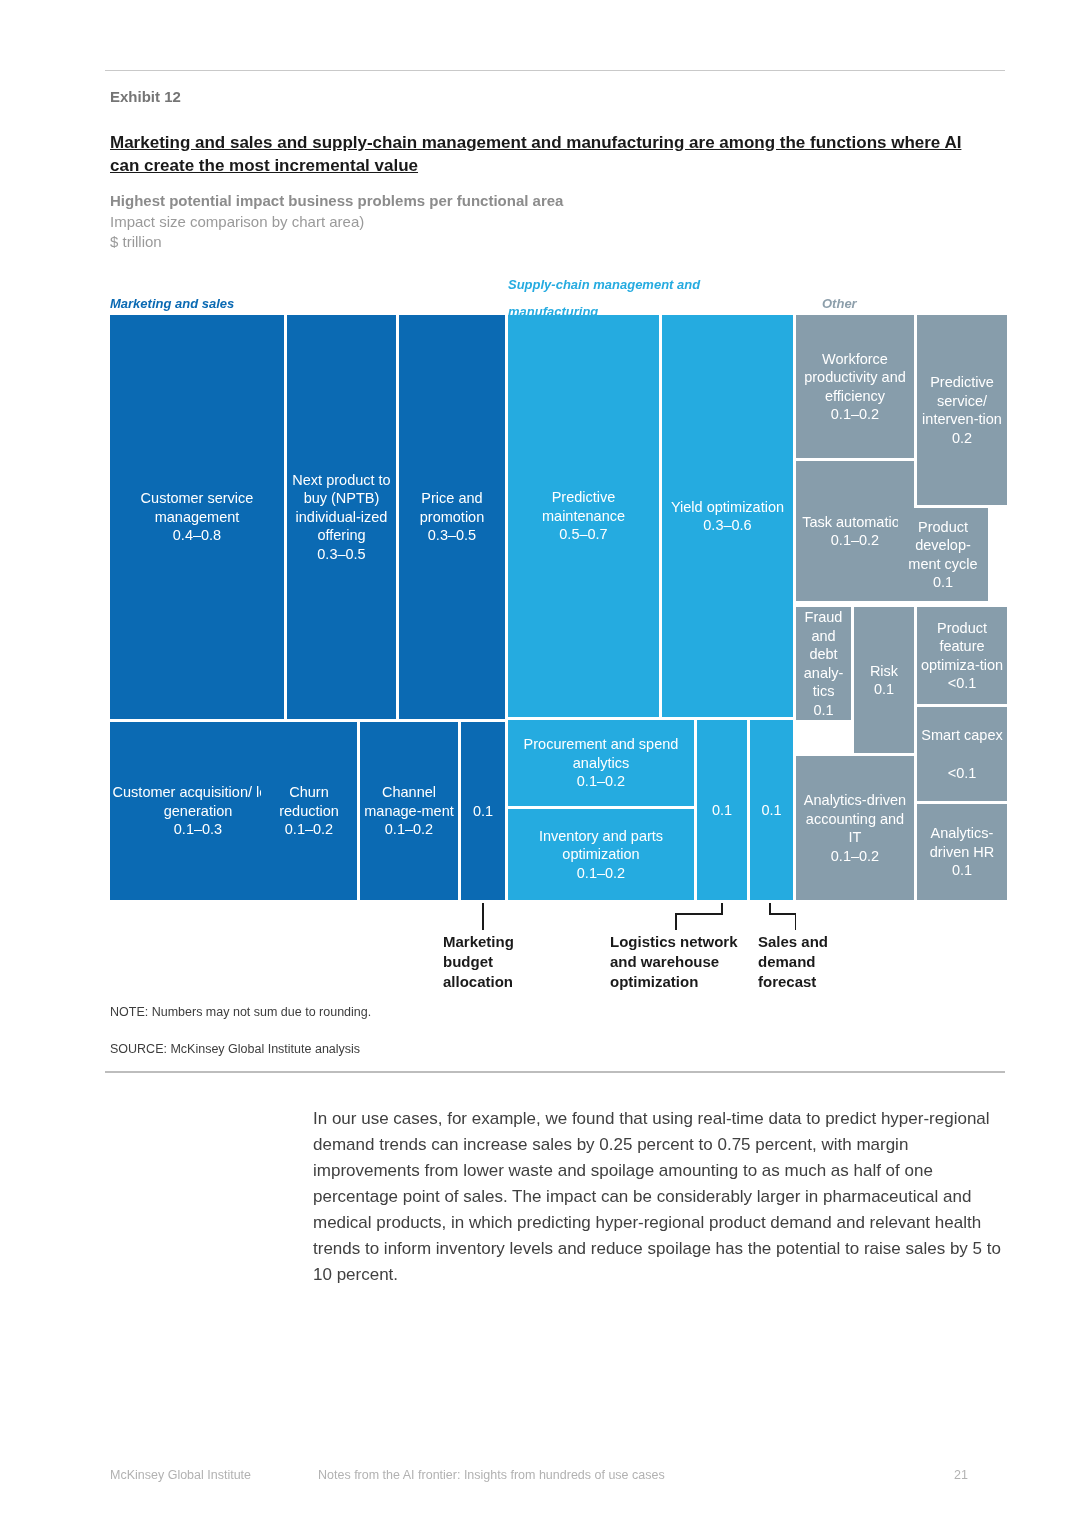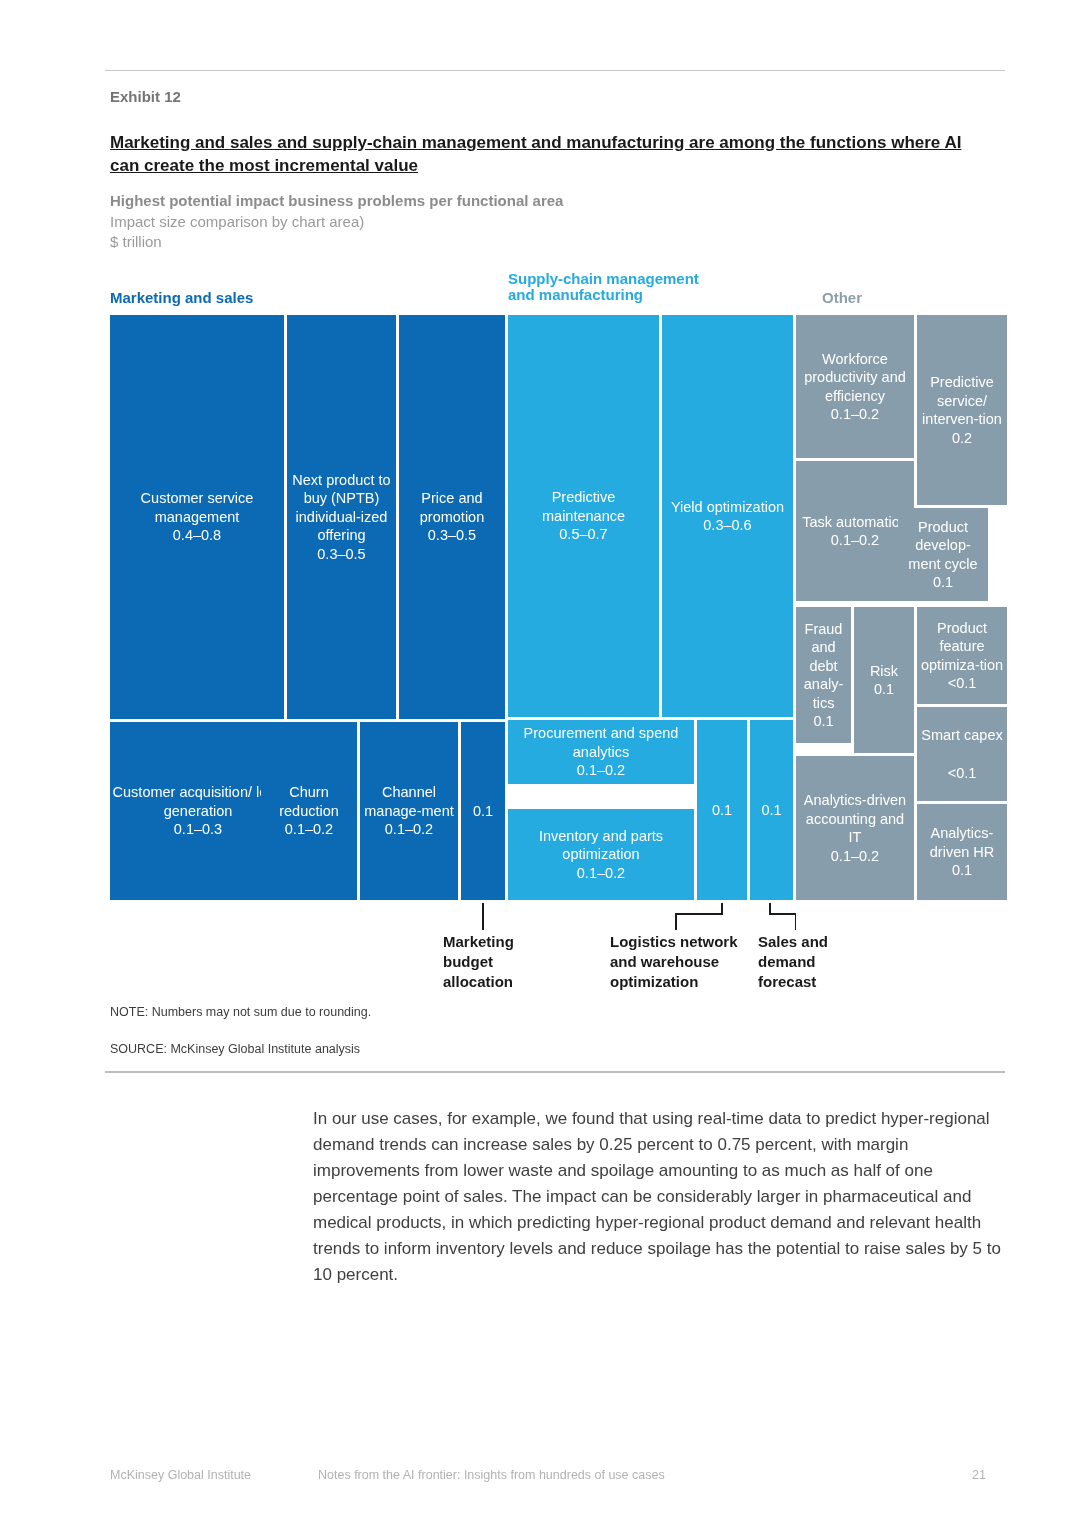--- a/index.html
+++ b/index.html
@@ -5,21 +5,21 @@
   * { margin:0; padding:0; box-sizing:border-box; }
   html,body { background:#ffffff; }
   body { font-family:"Liberation Sans", sans-serif; }
   .page { position:relative; width:1080px; height:1528px; background:#fff; overflow:hidden; }
   .rule { position:absolute; background:#c9c9c9; height:1px; }
   .rule2 { position:absolute; background:#bdbdbd; height:2px; }
   .exhibit-label { position:absolute; font-size:15px; font-weight:bold; color:#757575; }
   .title { position:absolute; font-size:17px; font-weight:bold; color:#1a1a1a; line-height:23px; width:880px;text-decoration:underline; }
   .sub-bold { position:absolute; font-size:15px; font-weight:bold; color:#8c8c8c; }
   .sub { position:absolute; font-size:15px; color:#9a9a9a; }
-  .group-header { position:absolute; font-size:15px; font-weight:bold; line-height:16px; }
+  .group-header { position:absolute; font-size:13px; font-weight:bold; line-height:27px;font-style:italic; }
   .cell { position:absolute; display:flex; flex-direction:column; justify-content:center; align-items:center; text-align:center; color:#ffffff; font-size:14.5px; line-height:18.5px; padding:2px; }
   .cell-label, .cell-value { display:block; width:100%; }
   .callout-line { position:absolute; background:#1a1a1a; }
   .callout-label { position:absolute; font-size:15px; font-weight:bold; color:#1a1a1a; line-height:20px; }
   .note { position:absolute; font-size:12.5px; color:#3d3d3d; }
   .body-par { position:absolute; font-size:17px; color:#404040; line-height:26px; width:698px; }
   .footer-item { position:absolute; font-size:12.5px; color:#b2b2b2; }
 </style>
 </head>
 <body>
@@ -69,21 +69,21 @@
   </div>
 
   <div class="cell" style="left: 508px; top: 315px; width: 151px; height: 402px; background-color: rgb(37, 171, 224);">
     <span class="cell-label">Predictive maintenance</span>
     <span class="cell-value">0.5–0.7</span>
   </div>
   <div class="cell" style="left: 662px; top: 315px; width: 131px; height: 402px; background-color: rgb(37, 171, 224);">
     <span class="cell-label">Yield optimization</span>
     <span class="cell-value">0.3–0.6</span>
   </div>
-  <div class="cell" style="left: 508px; top: 720px; width: 186px; height: 64px; background-color: rgb(37, 171, 224);">
+  <div class="cell" style="left: 508px; top: 720px; width: 186px; height: 86px; background-color: rgb(37, 171, 224);">
     <span class="cell-label">Procurement and spend analytics</span>
     <span class="cell-value">0.1–0.2</span>
   </div>
   <div class="cell" style="left: 508px; top: 809px; width: 186px; height: 91px; background-color: rgb(37, 171, 224);">
     <span class="cell-label">Inventory and parts optimization</span>
     <span class="cell-value">0.1–0.2</span>
   </div>
   <div class="cell" style="left: 697px; top: 720px; width: 50px; height: 180px; background-color: rgb(37, 171, 224);">
     <span class="cell-value">0.1</span>
   </div>
@@ -100,21 +100,21 @@
     <span class="cell-value">0.2</span>
   </div>
   <div class="cell" style="left: 796px; top: 461px; width: 118px; height: 140px; background-color: rgb(135, 157, 171);">
     <span class="cell-label">Task automation</span>
     <span class="cell-value">0.1–0.2</span>
   </div>
   <div class="cell" style="left: 898px; top: 508px; width: 90px; height: 93px; background-color: rgb(135, 157, 171);">
     <span class="cell-label">Product develop-ment cycle</span>
     <span class="cell-value">0.1</span>
   </div>
-  <div class="cell" style="left: 796px; top: 607px; width: 55px; height: 136px; background-color: rgb(135, 157, 171);">
+  <div class="cell" style="left: 796px; top: 607px; width: 55px; height: 113px; background-color: rgb(135, 157, 171);">
     <span class="cell-label">Fraud and debt analy-tics</span>
     <span class="cell-value">0.1</span>
   </div>
   <div class="cell" style="left: 854px; top: 607px; width: 60px; height: 146px; background-color: rgb(135, 157, 171);">
     <span class="cell-label">Risk</span>
     <span class="cell-value">0.1</span>
   </div>
   <div class="cell" style="left: 917px; top: 607px; width: 90px; height: 97px; background-color: rgb(135, 157, 171);">
     <span class="cell-label">Product feature optimiza-tion</span>
     <span class="cell-value">&lt;0.1</span>
@@ -148,15 +148,15 @@
 
   <div class="note" style="left:110px; top:1005px;">NOTE: Numbers may not sum due to rounding.</div>
   <div class="note" style="left:110px; top:1042px;">SOURCE:  McKinsey Global Institute analysis</div>
 
   <div class="rule2" style="left:105px; top:1071px; width:900px;"></div>
 
   <div class="body-par" style="left:313px; top:1106px;">In our use cases, for example, we found that using real-time data to predict hyper-regional demand trends can increase sales by 0.25 percent to 0.75 percent, with margin improvements from lower waste and spoilage amounting to as much as half of one percentage point of sales. The impact can be considerably larger in pharmaceutical and medical products, in which predicting hyper-regional product demand and relevant health trends to inform inventory levels and reduce spoilage has the potential to raise sales by 5 to 10 percent.</div>
 
   <div class="footer-item" style="left:110px; top:1468px;">McKinsey Global Institute</div>
   <div class="footer-item" style="left:318px; top:1468px;">Notes from the AI frontier: Insights from hundreds of use cases</div>
-  <div class="footer-item" style="left:954px; top:1468px; width:50px; text-align:center;">21</div>
+  <div class="footer-item" style="left:918px; top:1468px; width:50px; text-align:right;">21</div>
 
 </div>
 
 </body></html>

